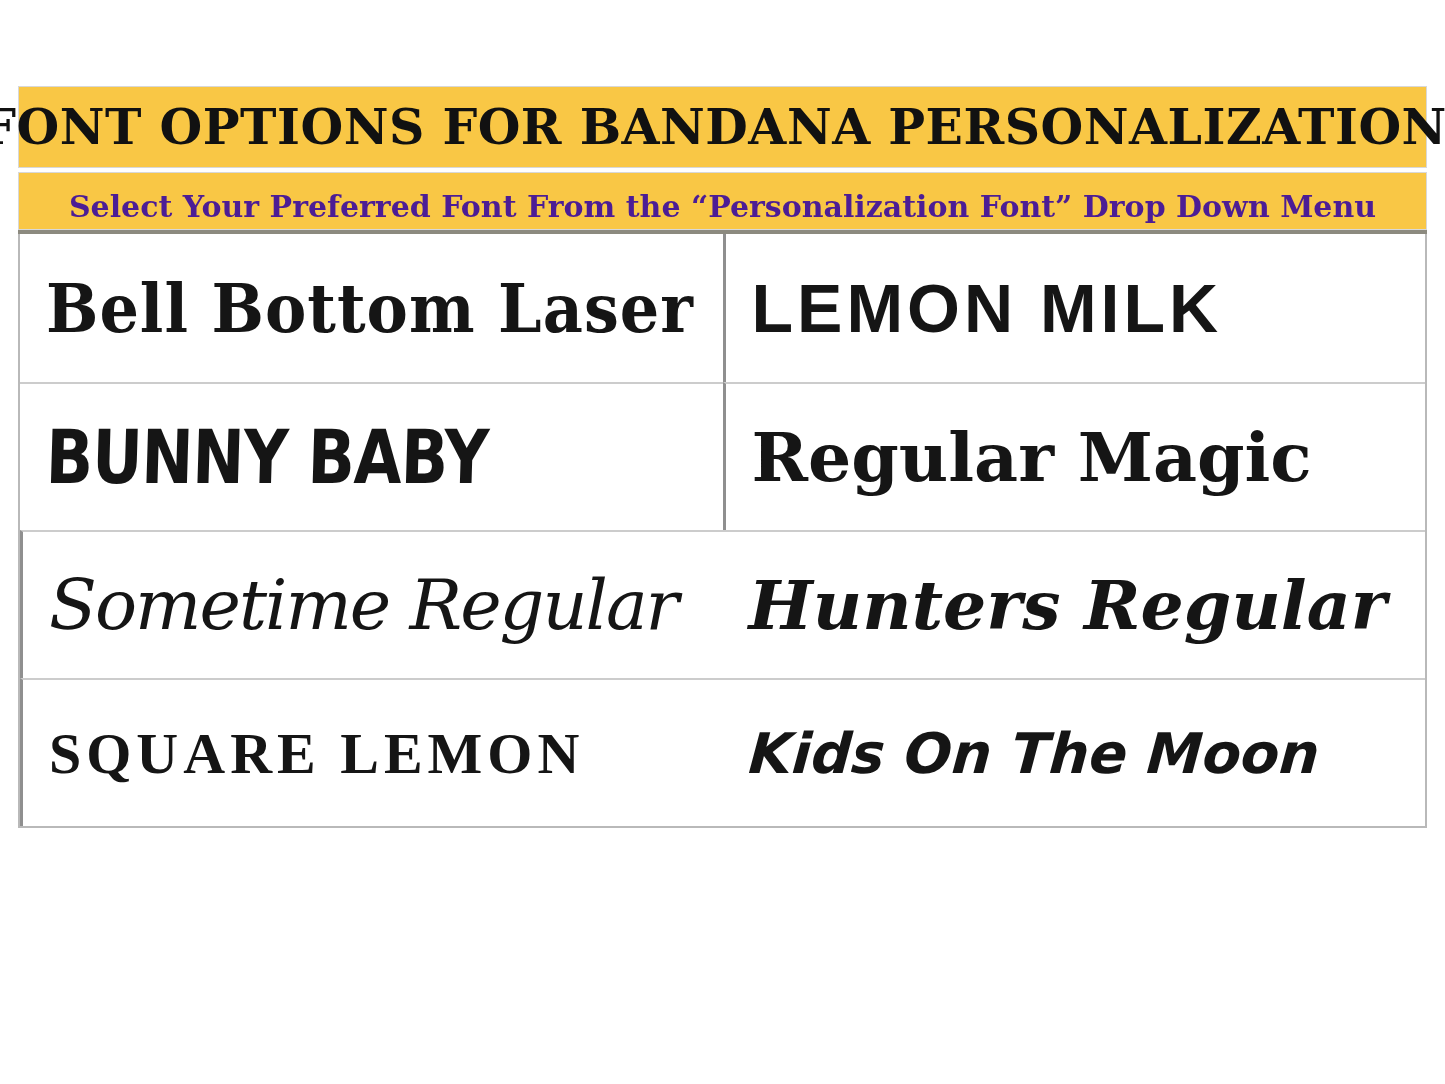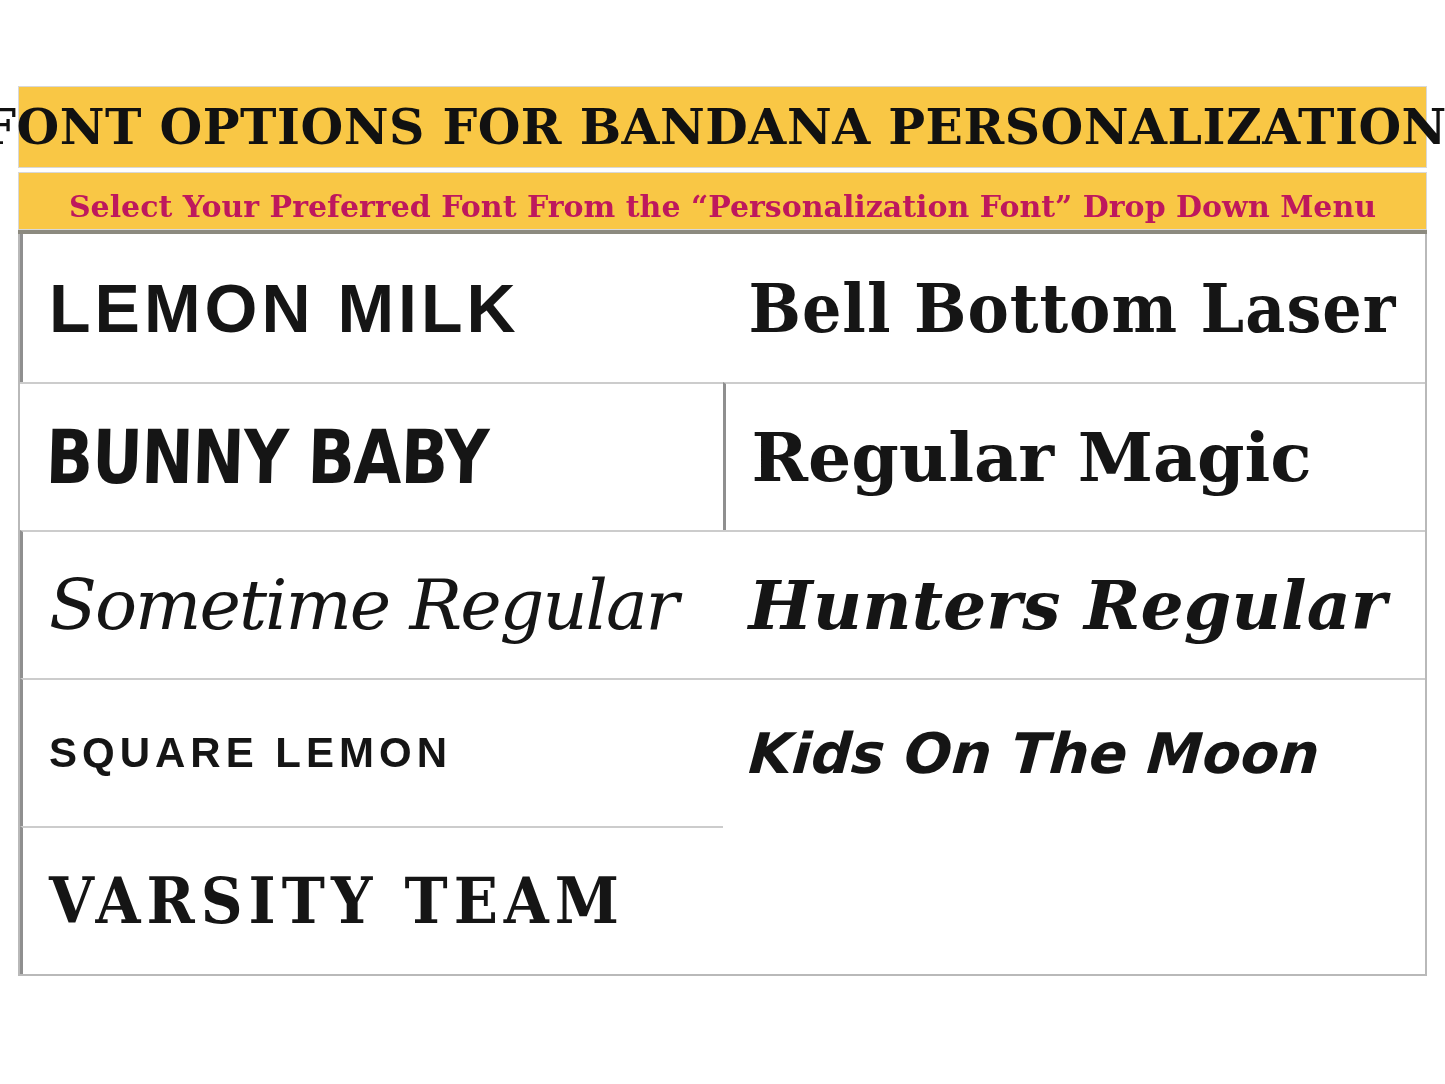--- a/index.html
+++ b/index.html
@@ -25,21 +25,21 @@
     font-weight: bold;
     font-size: 49px;
     letter-spacing: 0.5px;
     color: #111111;
     white-space: nowrap;
   }
   .subtitle {
     font-family: "DejaVu Serif", serif;
     font-weight: bold;
     font-size: 30px;
-    color: #be185d;
+    color: #4c1d95;
     white-space: nowrap;
     margin-top: 11px;
   }
   .shadow-line { height: 4px; background: #8C8A7F; }
   .grid {
     display: grid;
     grid-template-columns: 1fr 1fr;
     grid-auto-rows: 148px;
     background: #ffffff;
     border-left: 2px solid #b9b9b9;
@@ -58,46 +58,46 @@
   .sample { display: inline-block; transform-origin: left center; }
 
   
   .f-bell     { font-family: "DejaVu Serif", serif; font-weight: bold; font-size: 62px; transform: scaleY(1.08); letter-spacing: 1px; }
   .f-lemon    { font-family: "Liberation Sans", sans-serif; font-weight: 700; font-size: 68px; letter-spacing: 4px; }
   .f-bunny    { font-family: "DejaVu Sans", sans-serif; font-weight: bold; font-size: 62px; letter-spacing: -1px; transform: scaleY(1.2) skewX(-2deg); }
   .f-letter   { font-family: "DejaVu Serif", serif; font-weight: bold; font-size: 68px; }
   .f-hello    { font-family: "DejaVu Serif", serif; font-style: italic; font-size: 64px; }
   .f-sometime { font-family: "DejaVu Serif", serif; font-style: italic; font-size: 70px; letter-spacing: -2px; text-align: center; }
   .f-hunters  { font-family: "DejaVu Serif", serif; font-style: italic; font-weight: bold; font-size: 68px; }
-  .f-square   { font-family: Liberation Sans, sans-serif; font-weight: bold; font-size: 42px; letter-spacing: 5px; }
+  .f-square   { font-family: Liberation Serif, serif; font-weight: bold; font-size: 58px; letter-spacing: 5px; }
   .f-kids     { font-family: "DejaVu Sans", sans-serif; font-weight: bold; font-style: italic; font-size: 56px; transform: skewX(-4deg); }
   .f-varsity  { font-family: "DejaVu Serif", serif; font-weight: bold; font-size: 58px; letter-spacing: 6px; transform: scaleY(1.08); }
 </style>
 </head>
 <body>
 
 <div class="board">
 
   <div class="band band-title">
     <div class="title">FONT OPTIONS FOR BANDANA PERSONALIZATION:</div>
   </div>
 
   <div class="band band-subtitle">
     <div class="subtitle">Select Your Preferred Font From the “Personalization Font” Drop Down Menu</div>
   </div>
 
   <div class="shadow-line"></div>
 
   <div class="grid">
 
+    <div class="cell">
+      <span class="sample f-bell">Bell Bottom Laser</span>
+    </div>
     <div class="cell col-right">
       <span class="sample f-lemon">LEMON MILK</span>
-    </div>
-    <div class="cell">
-      <span class="sample f-bell">Bell Bottom Laser</span>
     </div>
 
     <div class="cell rowline">
       <span class="sample f-bunny">BUNNY BABY</span>
     </div>
     <div class="cell col-right rowline">
       <span class="sample f-letter">Regular Magic</span>
     </div>
 
     <div class="cell col-right rowline">
@@ -107,18 +107,15 @@
     <div class="cell rowline">
       <span class="sample f-hunters">Hunters Regular</span>
     </div>
     <div class="cell col-right rowline">
       <span class="sample f-square">SQUARE LEMON</span>
     </div>
 
     <div class="cell rowline">
       <span class="sample f-kids">Kids On The Moon</span>
     </div>
-    <div class="cell col-right rowline">
-      <span class="sample f-varsity">VARSITY TEAM</span>
-    </div>
 
   </div>
 </div>
 
 </body></html>

